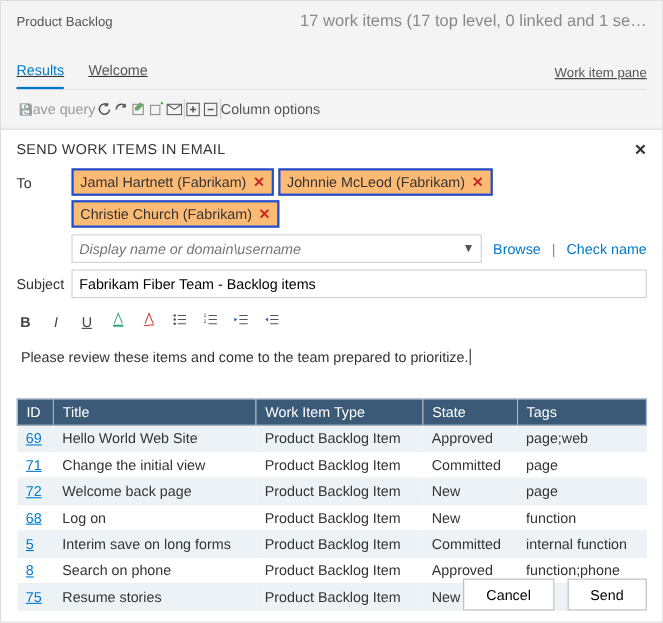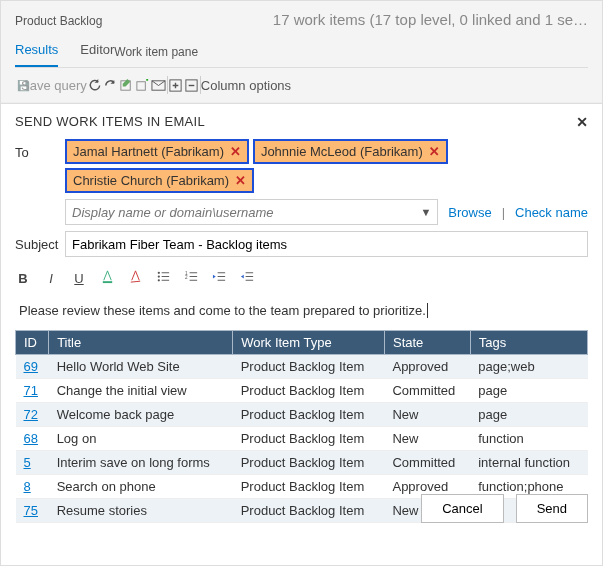--- a/index.html
+++ b/index.html
@@ -1,21 +1,21 @@
 <!DOCTYPE html>
 <html><head>
 <meta charset="utf-8">
 <style>
   * { box-sizing: border-box; margin: 0; padding: 0; }
   body { font-family: "Segoe UI", Arial, sans-serif; font-size: 13px; color: #333; background: #fff; width: 603px; height: 566px; overflow: hidden; border:1px solid #ddd;}
   .hdr { background: #f4f4f4; padding: 10px 14px 0 14px; }
   .hdr-top { display:flex; justify-content:space-between; align-items:baseline; }
   .title { font-size: 12px; color: #555; font-weight:400;}
   .summary { font-size: 15px; color: #888; }
-  .tabs-row { display:flex; align-items:flex-end; margin-top:14px; border-bottom:1px solid #ddd;}
+  .tabs-row { display:flex; justify-content:space-between; align-items:flex-end; margin-top:28px; border-bottom:1px solid #ddd;text-decoration:underline;}
   .tabs { display:flex; gap:22px; }
   .tab { padding: 0 0 8px 0; font-size:13px; color:#555; cursor:pointer;}
   .tab.active { color: #007acc; border-bottom:2px solid #007acc; }
   .pane-label { font-size:12px; color:#555; padding-bottom:8px;}
   .toolbar { display:flex; align-items:center; padding:8px 14px; background:#f4f4f4; border-bottom:1px solid #eee;}
   .tbtn { width:16px; height:16px; display:inline-flex; align-items:center; justify-content:center; color:#666;}
   .save-label { color:#9a9a9a; font-size:13px; margin-left:-10px;}
   .divider { width:1px; height:18px; background:#ccc;}
   .col-opt { color:#555; font-size:13px;}
   .dlg { border-top:1px solid #ddd; padding:0 14px 12px 14px; position:relative;}
@@ -32,42 +32,42 @@
   .name-input input { flex:1; border:none; outline:none; font-style:italic; color:#888; font-size:13px;}
   .name-input .dd { color:#555; font-size:11px;}
   .link { color:#007acc; font-size:13px; cursor:pointer;}
   .sep { color:#888;}
   .subject-input { width:100%; height:26px; border:1px solid #d0d0d0; padding:0 6px; font-size:13px; outline:none;}
   .rtb { display:flex; align-items:center; gap:12px; padding:6px 0;}
   .rtb .b { font-weight:bold;} .rtb .i { font-style:italic;} .rtb .u { text-decoration:underline;}
   .rtb span { width:16px; text-align:center; color:#444; font-size:13px;}
   .msg { padding:10px 4px 12px 4px; font-size:13px;}
   .msg::after { content:""; border-right:1px solid #333; margin-left:1px;}
-  table { width:100%; border-collapse:collapse; font-size:13px;}
+  table { width:100%; border-collapse:collapse; font-size:13px;margin-top:18px;}
   th { background:#3a5a78; color:#fff; font-weight:400; padding:4px 8px; text-align:left; border:1px solid #a8b8c8;}
   td { padding:4px 8px; border-bottom:1px solid #eee;}
   tbody tr:nth-child(odd){ background:#edf2f7;}
   tbody tr:nth-child(even){ background:#fff;}
   td.id a { color:#007acc; text-decoration:underline;}
   .footer { position:absolute; bottom:12px; right:14px; display:flex; gap:12px;}
   .btn { border:1px solid #bbb; background:#fff; padding:6px 20px; font-size:13px; cursor:pointer;}
   svg { width:15px; height:15px; }
 </style>
 </head>
 <body>
 
 <div class="hdr">
   <div class="hdr-top">
     <div class="title">Product Backlog</div>
     <div class="summary">17 work items (17 top level, 0 linked and 1 se…</div>
   </div>
   <div class="tabs-row">
     <div class="tabs">
       <div class="tab active">Results</div>
-      <div class="tab">Editor</div>
+      <div class="tab">Welcome</div>
     </div>
     <div class="pane-label">Work item pane</div>
   </div>
 </div>
 
 <div class="toolbar">
   <span class="tbtn">
       <svg viewBox="0 0 16 16">
         <path fill="#9aa" d="M2 2h10l2 2v10H2z"></path>
         <rect x="4" y="3" width="6" height="4" fill="#fff"></rect>

